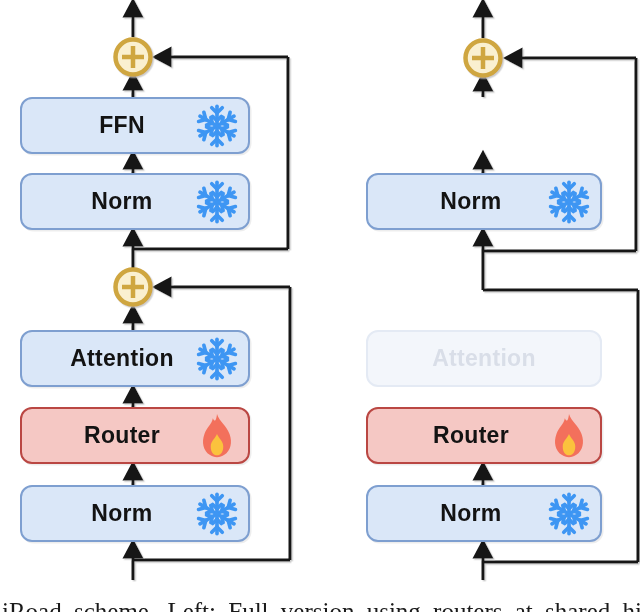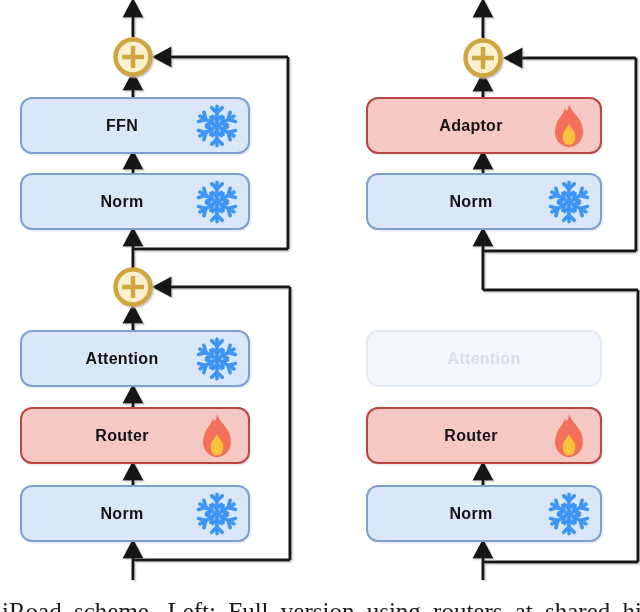--- a/index.html
+++ b/index.html
@@ -11,21 +11,21 @@
   .block{
     position:absolute;width:230px;height:57px;border-radius:12px;
     display:flex;align-items:center;justify-content:center;
     box-sizing:border-box;border:2.5px solid;box-shadow:1.5px 1.5px 0 rgba(0,0,0,.07);
   }
   .block.right{width:236px;}
   .block.frozen{background:var(--frozen-fill,#DAE7F8);border-color:var(--frozen-border,#7E9FD0);}
   .block.trainable{background:var(--trainable-fill,#F5C8C4);border-color:var(--trainable-border,#BA4743);}
   .block.skipped{background:var(--skipped-fill,#F3F6FB);border-color:var(--skipped-border,#E4EAF4);box-shadow:none;}
   .blabel{
-    font-weight:bold;font-size:16px;color:#131313;letter-spacing:.3px;
+    font-weight:bold;font-size:23px;color:#131313;letter-spacing:.3px;
     transform:translateX(-13px);
   }
   .block.skipped .blabel{color:var(--skipped-text,#D9DEE8);transform:none;}
   .icon{
     position:absolute;right:8px;top:50%;transform:translateY(-50%);
     width:46px;height:46px;display:block;
   }
   .icon svg{width:100%;height:100%;display:block;}
   .caption{
     position:absolute;left:2px;top:599px;width:640px;white-space:nowrap;
@@ -357,92 +357,83 @@
               <line x1="24" y1="10.5" x2="18.5" y2="5"></line>
               <line x1="24" y1="10.5" x2="29.5" y2="5"></line>
               <line x1="24" y1="18.5" x2="19.5" y2="14"></line>
               <line x1="24" y1="18.5" x2="28.5" y2="14"></line>
             </g>
           </g>
         </svg>
       </span>
   </div>
 
-  <div class="block right trainable" style="left:366px;top:97px;">
-    <span class="blabel">Adaptor</span>
+  <div class="block right frozen" style="left:366px;top:173px;">
+    <span class="blabel">Norm</span>
+    <span class="icon">
+        <svg viewBox="0 0 48 48">
+          <g stroke="var(--snowflake-blue,#3E96F3)" stroke-width="3.8" stroke-linecap="round" fill="none">
+            <g transform="rotate(0 24 24)">
+              <line x1="24" y1="24" x2="24" y2="3.5"></line>
+              <line x1="24" y1="10.5" x2="18.5" y2="5"></line>
+              <line x1="24" y1="10.5" x2="29.5" y2="5"></line>
+              <line x1="24" y1="18.5" x2="19.5" y2="14"></line>
+              <line x1="24" y1="18.5" x2="28.5" y2="14"></line>
+            </g>
+            <g transform="rotate(60 24 24)">
+              <line x1="24" y1="24" x2="24" y2="3.5"></line>
+              <line x1="24" y1="10.5" x2="18.5" y2="5"></line>
+              <line x1="24" y1="10.5" x2="29.5" y2="5"></line>
+              <line x1="24" y1="18.5" x2="19.5" y2="14"></line>
+              <line x1="24" y1="18.5" x2="28.5" y2="14"></line>
+            </g>
+            <g transform="rotate(120 24 24)">
+              <line x1="24" y1="24" x2="24" y2="3.5"></line>
+              <line x1="24" y1="10.5" x2="18.5" y2="5"></line>
+              <line x1="24" y1="10.5" x2="29.5" y2="5"></line>
+              <line x1="24" y1="18.5" x2="19.5" y2="14"></line>
+              <line x1="24" y1="18.5" x2="28.5" y2="14"></line>
+            </g>
+            <g transform="rotate(180 24 24)">
+              <line x1="24" y1="24" x2="24" y2="3.5"></line>
+              <line x1="24" y1="10.5" x2="18.5" y2="5"></line>
+              <line x1="24" y1="10.5" x2="29.5" y2="5"></line>
+              <line x1="24" y1="18.5" x2="19.5" y2="14"></line>
+              <line x1="24" y1="18.5" x2="28.5" y2="14"></line>
+            </g>
+            <g transform="rotate(240 24 24)">
+              <line x1="24" y1="24" x2="24" y2="3.5"></line>
+              <line x1="24" y1="10.5" x2="18.5" y2="5"></line>
+              <line x1="24" y1="10.5" x2="29.5" y2="5"></line>
+              <line x1="24" y1="18.5" x2="19.5" y2="14"></line>
+              <line x1="24" y1="18.5" x2="28.5" y2="14"></line>
+            </g>
+            <g transform="rotate(300 24 24)">
+              <line x1="24" y1="24" x2="24" y2="3.5"></line>
+              <line x1="24" y1="10.5" x2="18.5" y2="5"></line>
+              <line x1="24" y1="10.5" x2="29.5" y2="5"></line>
+              <line x1="24" y1="18.5" x2="19.5" y2="14"></line>
+              <line x1="24" y1="18.5" x2="28.5" y2="14"></line>
+            </g>
+          </g>
+        </svg>
+      </span>
+  </div>
+  <div class="block right skipped" style="left:366px;top:330px;">
+    <span class="blabel">Attention</span>
+  </div>
+  <div class="block right trainable" style="left:366px;top:407px;">
+    <span class="blabel">Router</span>
     <span class="icon">
         <svg viewBox="0 0 36 44">
           <path fill="var(--fire-orange,#F3705C)" d="M18,1 C20,8 27,12 30,20 C33,28 31,36 25,40 C21,43 15,43 11,40 C5,36 3,28 6,20 C8,14 13,11 14,5 C15.5,8 17,9 18,1 Z"></path>
           <path fill="var(--fire-yellow,#FBC23D)" d="M18,20 C20,25 24,26.5 24,32 C24,37.5 21.5,40.5 18,40.5 C14.5,40.5 12,37.5 12,32 C12,26.5 16,25 18,20 Z"></path>
         </svg>
       </span>
   </div>
-  <div class="block right frozen" style="left:366px;top:173px;">
-    <span class="blabel">Norm</span>
-    <span class="icon">
-        <svg viewBox="0 0 48 48">
-          <g stroke="var(--snowflake-blue,#3E96F3)" stroke-width="3.8" stroke-linecap="round" fill="none">
-            <g transform="rotate(0 24 24)">
-              <line x1="24" y1="24" x2="24" y2="3.5"></line>
-              <line x1="24" y1="10.5" x2="18.5" y2="5"></line>
-              <line x1="24" y1="10.5" x2="29.5" y2="5"></line>
-              <line x1="24" y1="18.5" x2="19.5" y2="14"></line>
-              <line x1="24" y1="18.5" x2="28.5" y2="14"></line>
-            </g>
-            <g transform="rotate(60 24 24)">
-              <line x1="24" y1="24" x2="24" y2="3.5"></line>
-              <line x1="24" y1="10.5" x2="18.5" y2="5"></line>
-              <line x1="24" y1="10.5" x2="29.5" y2="5"></line>
-              <line x1="24" y1="18.5" x2="19.5" y2="14"></line>
-              <line x1="24" y1="18.5" x2="28.5" y2="14"></line>
-            </g>
-            <g transform="rotate(120 24 24)">
-              <line x1="24" y1="24" x2="24" y2="3.5"></line>
-              <line x1="24" y1="10.5" x2="18.5" y2="5"></line>
-              <line x1="24" y1="10.5" x2="29.5" y2="5"></line>
-              <line x1="24" y1="18.5" x2="19.5" y2="14"></line>
-              <line x1="24" y1="18.5" x2="28.5" y2="14"></line>
-            </g>
-            <g transform="rotate(180 24 24)">
-              <line x1="24" y1="24" x2="24" y2="3.5"></line>
-              <line x1="24" y1="10.5" x2="18.5" y2="5"></line>
-              <line x1="24" y1="10.5" x2="29.5" y2="5"></line>
-              <line x1="24" y1="18.5" x2="19.5" y2="14"></line>
-              <line x1="24" y1="18.5" x2="28.5" y2="14"></line>
-            </g>
-            <g transform="rotate(240 24 24)">
-              <line x1="24" y1="24" x2="24" y2="3.5"></line>
-              <line x1="24" y1="10.5" x2="18.5" y2="5"></line>
-              <line x1="24" y1="10.5" x2="29.5" y2="5"></line>
-              <line x1="24" y1="18.5" x2="19.5" y2="14"></line>
-              <line x1="24" y1="18.5" x2="28.5" y2="14"></line>
-            </g>
-            <g transform="rotate(300 24 24)">
-              <line x1="24" y1="24" x2="24" y2="3.5"></line>
-              <line x1="24" y1="10.5" x2="18.5" y2="5"></line>
-              <line x1="24" y1="10.5" x2="29.5" y2="5"></line>
-              <line x1="24" y1="18.5" x2="19.5" y2="14"></line>
-              <line x1="24" y1="18.5" x2="28.5" y2="14"></line>
-            </g>
-          </g>
-        </svg>
-      </span>
-  </div>
-  <div class="block right skipped" style="left:366px;top:330px;">
-    <span class="blabel">Attention</span>
-  </div>
-  <div class="block right trainable" style="left:366px;top:407px;">
-    <span class="blabel">Router</span>
-    <span class="icon">
-        <svg viewBox="0 0 36 44">
-          <path fill="var(--fire-orange,#F3705C)" d="M18,1 C20,8 27,12 30,20 C33,28 31,36 25,40 C21,43 15,43 11,40 C5,36 3,28 6,20 C8,14 13,11 14,5 C15.5,8 17,9 18,1 Z"></path>
-          <path fill="var(--fire-yellow,#FBC23D)" d="M18,20 C20,25 24,26.5 24,32 C24,37.5 21.5,40.5 18,40.5 C14.5,40.5 12,37.5 12,32 C12,26.5 16,25 18,20 Z"></path>
-        </svg>
-      </span>
-  </div>
   <div class="block right frozen" style="left:366px;top:485px;">
     <span class="blabel">Norm</span>
     <span class="icon">
         <svg viewBox="0 0 48 48">
           <g stroke="var(--snowflake-blue,#3E96F3)" stroke-width="3.8" stroke-linecap="round" fill="none">
             <g transform="rotate(0 24 24)">
               <line x1="24" y1="24" x2="24" y2="3.5"></line>
               <line x1="24" y1="10.5" x2="18.5" y2="5"></line>
               <line x1="24" y1="10.5" x2="29.5" y2="5"></line>
               <line x1="24" y1="18.5" x2="19.5" y2="14"></line>

